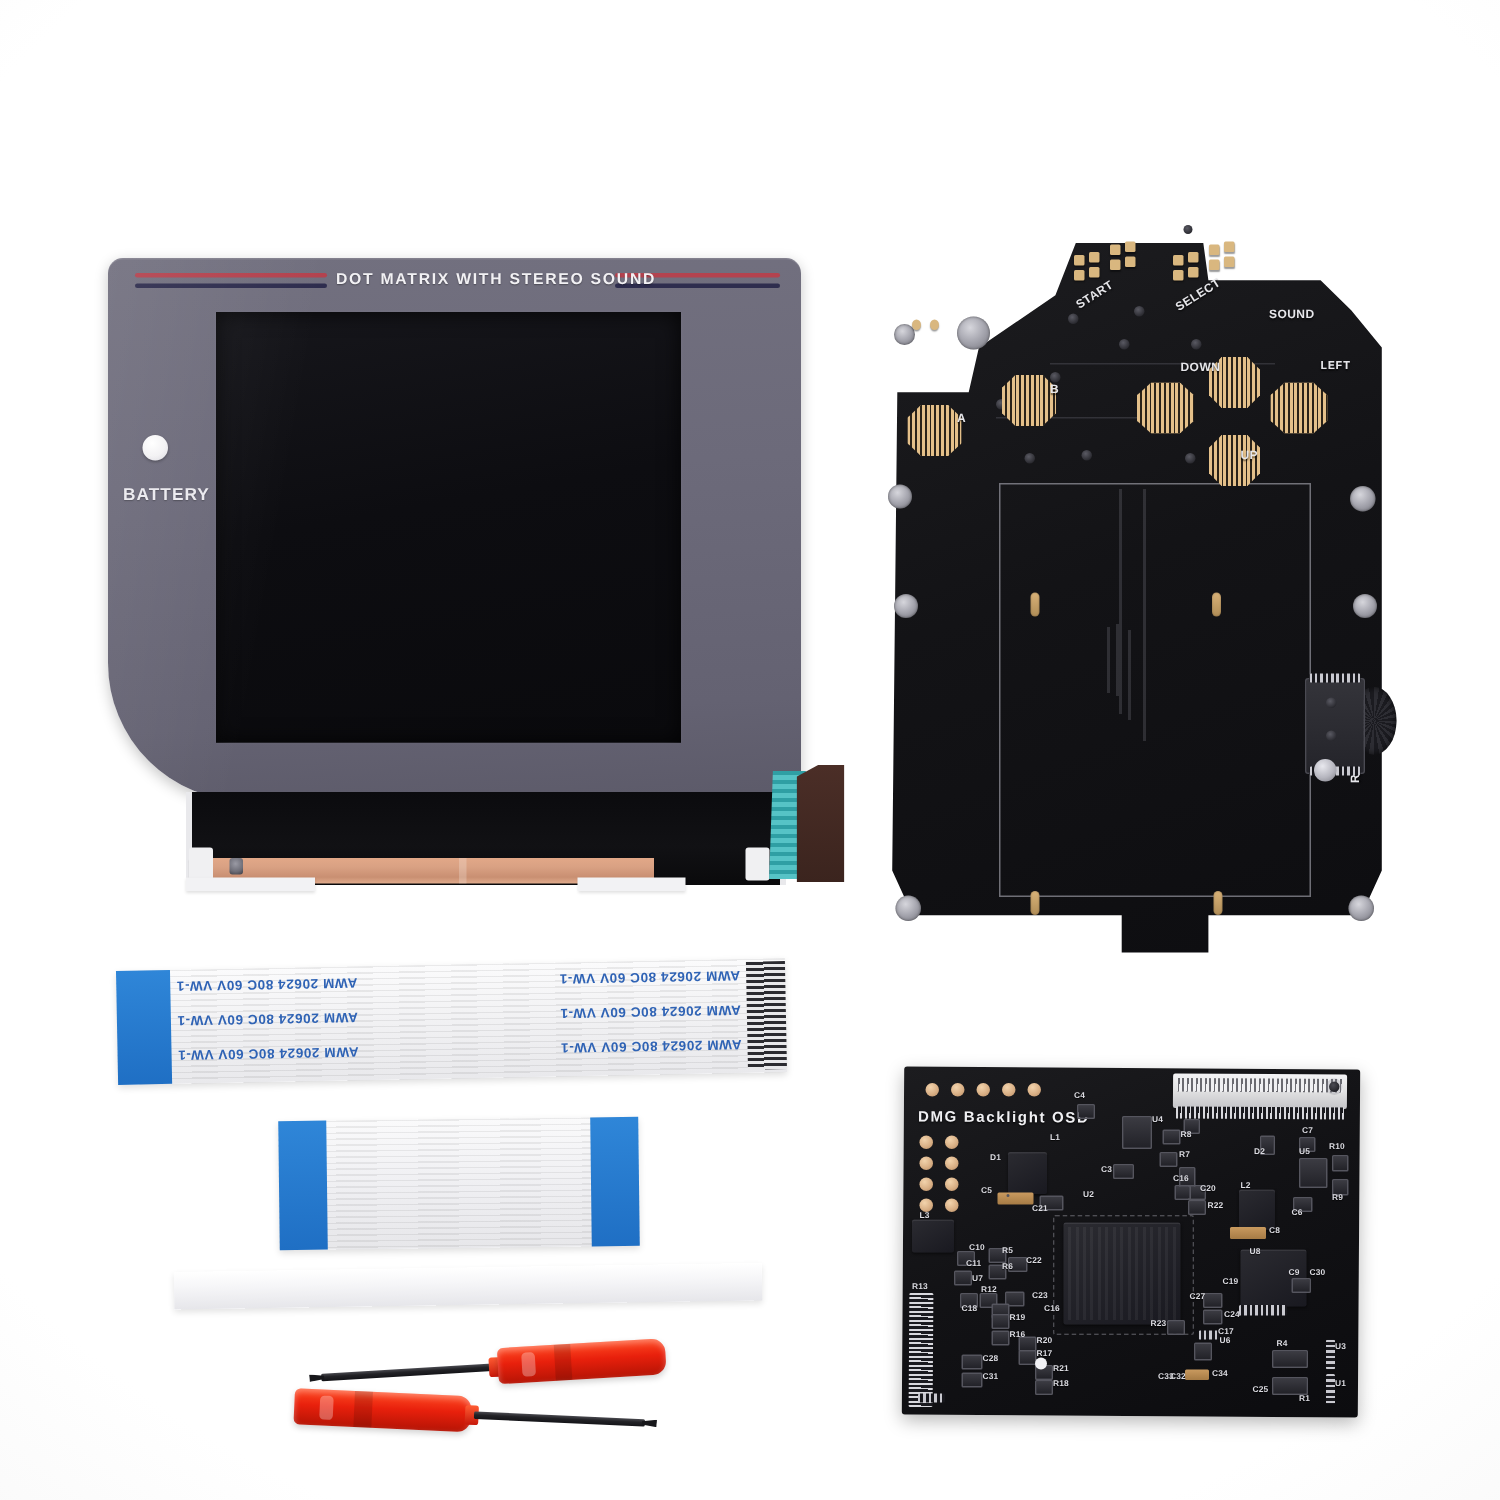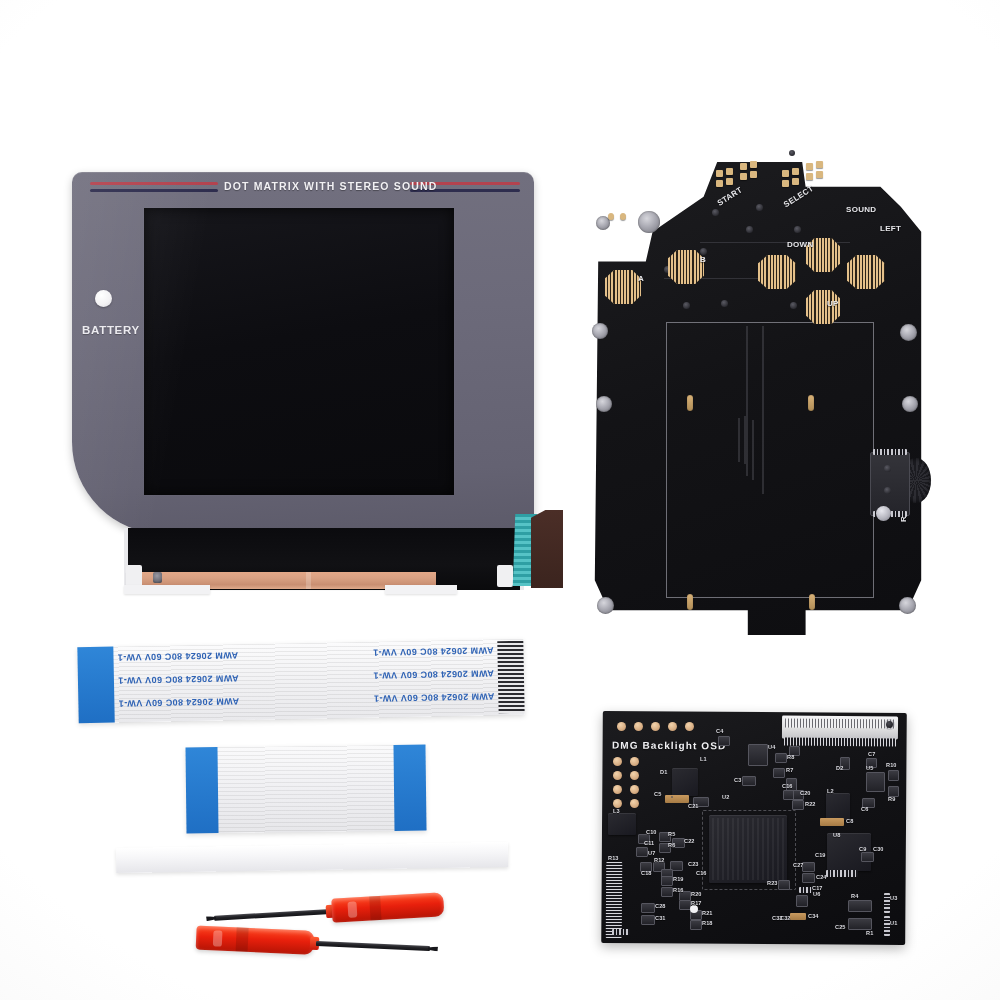--- a/index.html
+++ b/index.html
@@ -576,21 +576,21 @@
   <div class="pad" style="left:806px; top:238px; width:0; height:0;"></div>
   <div class="pad" style="left:806px; top:238px; width:0; height:0;"></div>
   <div class="pad" style="left:807px; top:160px; width:0; height:0;"></div>
   <div class="pad" style="left:806px; top:238px; width:0; height:0;"></div>
   <div class="pad" style="left:806px; top:238px; width:0; height:0;"></div>
   <div class="pad" style="left:758px; top:255px; width:38px; height:34px;"></div>
 
   <div class="pcb-label" style="left:716px; top:192px; transform:rotate(-32deg);">START</div>
   <div class="pcb-label" style="left:782px; top:192px; transform:rotate(-32deg);">SELECT</div>
   <div class="pcb-label" style="left:846px; top:205px;">SOUND</div>
-  <div class="pcb-label" style="left:880px; top:224px;">LEFT</div>
+  <div class="pcb-label" style="left:880px; top:240px;font-family:Liberation Mono, monospace;">LEFT</div>
   <div class="pcb-label" style="left:787px; top:240px;">DOWN</div>
   <div class="pcb-label" style="left:827px; top:299px;">UP</div>
   <div class="pcb-label" style="left:638px; top:274px;">A</div>
   <div class="pcb-label" style="left:700px; top:255px;">B</div>
   <div class="pcb-label" style="left:899px; top:522px; transform:rotate(-90deg); transform-origin:left top;">RLED</div>
 
   <div id="rled-dial"></div>
   <div id="rled-block">
     <div class="osd-pinrow" style="left:2px;  top:-4px; width:34px; height:6px;"></div>
     <div class="osd-pinrow" style="left:2px;  top:58px; width:34px; height:6px;"></div>

